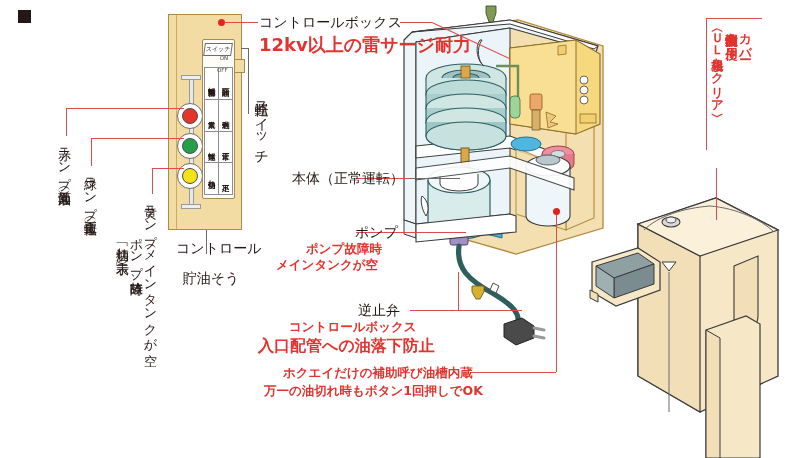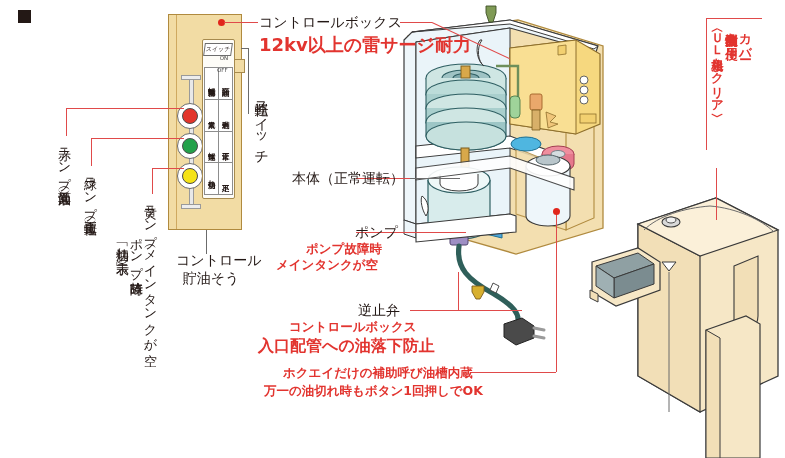--- a/index.html
+++ b/index.html
@@ -278,21 +278,21 @@
 
 <div class="ln lnv abs" style="left:706px;top:18px;height:132px"></div>
 <div class="ln lnh abs" style="left:706px;top:18px;width:56px"></div>
 <div class="ln lnv abs" style="left:716px;top:168px;height:52px"></div>
 
 <div class="abs lbl big" style="left:259px;top:14px">コントロールボックス</div>
 <div class="abs lbl redb" style="left:259px;top:34px;font-size:18px">12kv以上の雷サージ耐力</div>
 
 <div class="abs vert lbl big" style="left:254px;top:92px">運転スイッチ</div>
 
-<div class="abs lbl big" style="left:176px;top:252px;text-align:right;width:70px">コントロール</div>
+<div class="abs lbl big" style="left:176px;top:240px;text-align:right;width:70px">コントロール</div>
 <div class="abs lbl big" style="left:176px;top:270px;text-align:center;width:70px">貯油そう</div>
 
 <div class="abs vert lbl" style="left:56px;top:138px;font-size:13px">赤ランプ（異常油面）</div>
 <div class="abs vert lbl" style="left:82px;top:168px;font-size:13px">緑ランプ（正常運転）</div>
 <div class="abs vert lbl" style="left:142px;top:196px;font-size:13px">黄ランプ（メインタンクが空、</div>
 <div class="abs vert lbl" style="left:128px;top:228px;font-size:13px">ポンプ故障時、</div>
 <div class="abs vert lbl" style="left:114px;top:238px;font-size:13px">「油切れ」表示）</div>
 
 <div class="abs lbl big" style="left:292px;top:170px">本体（正常運転）</div>
 

